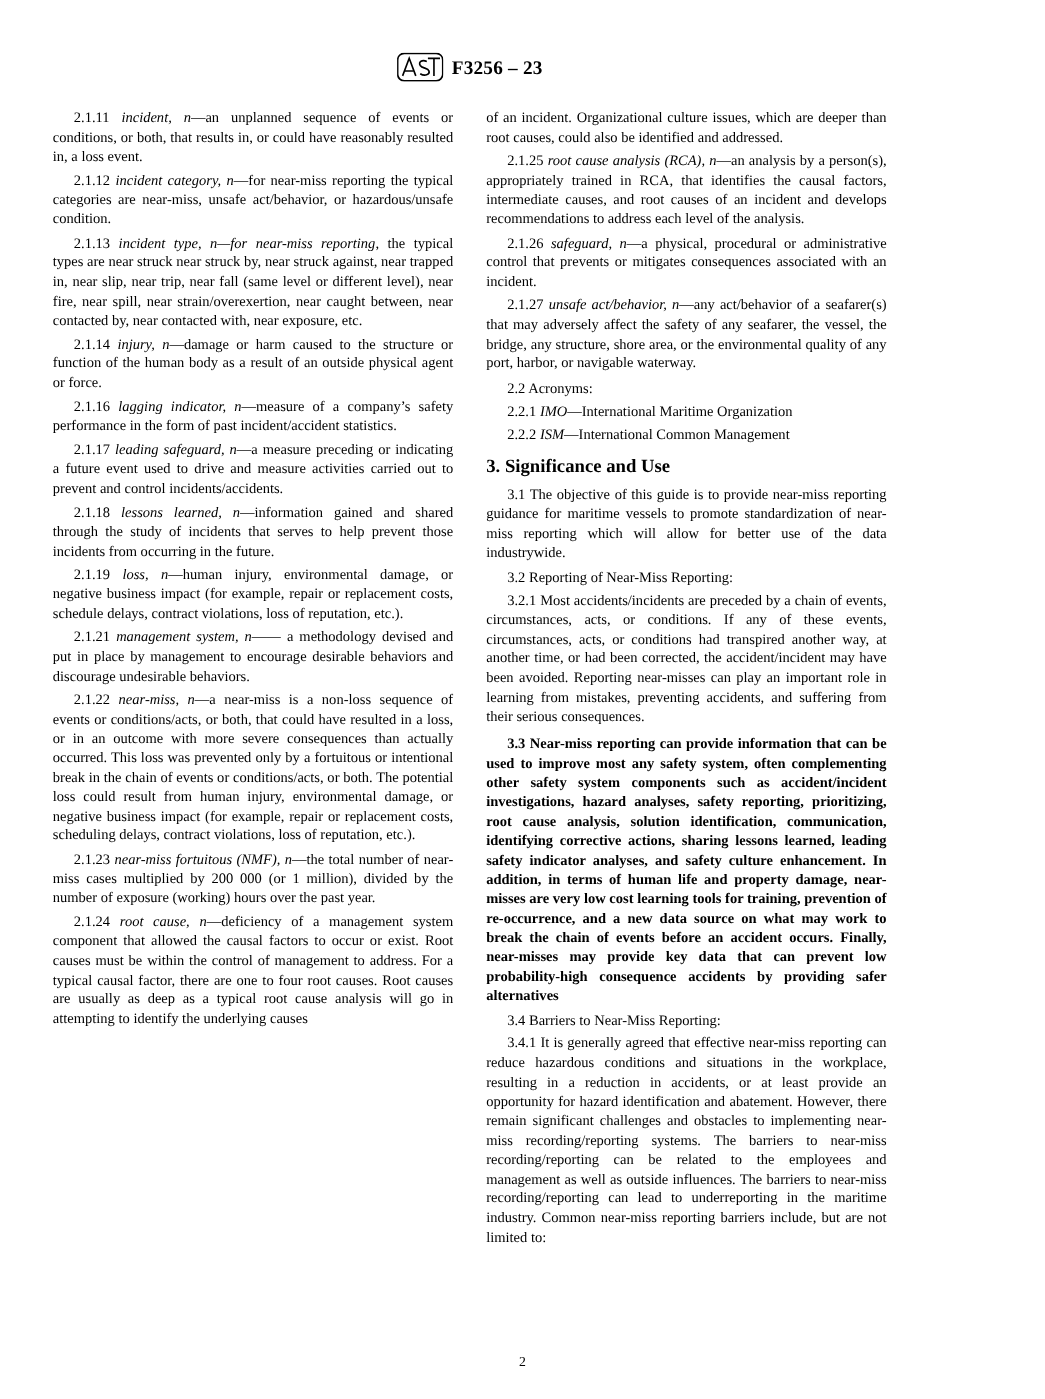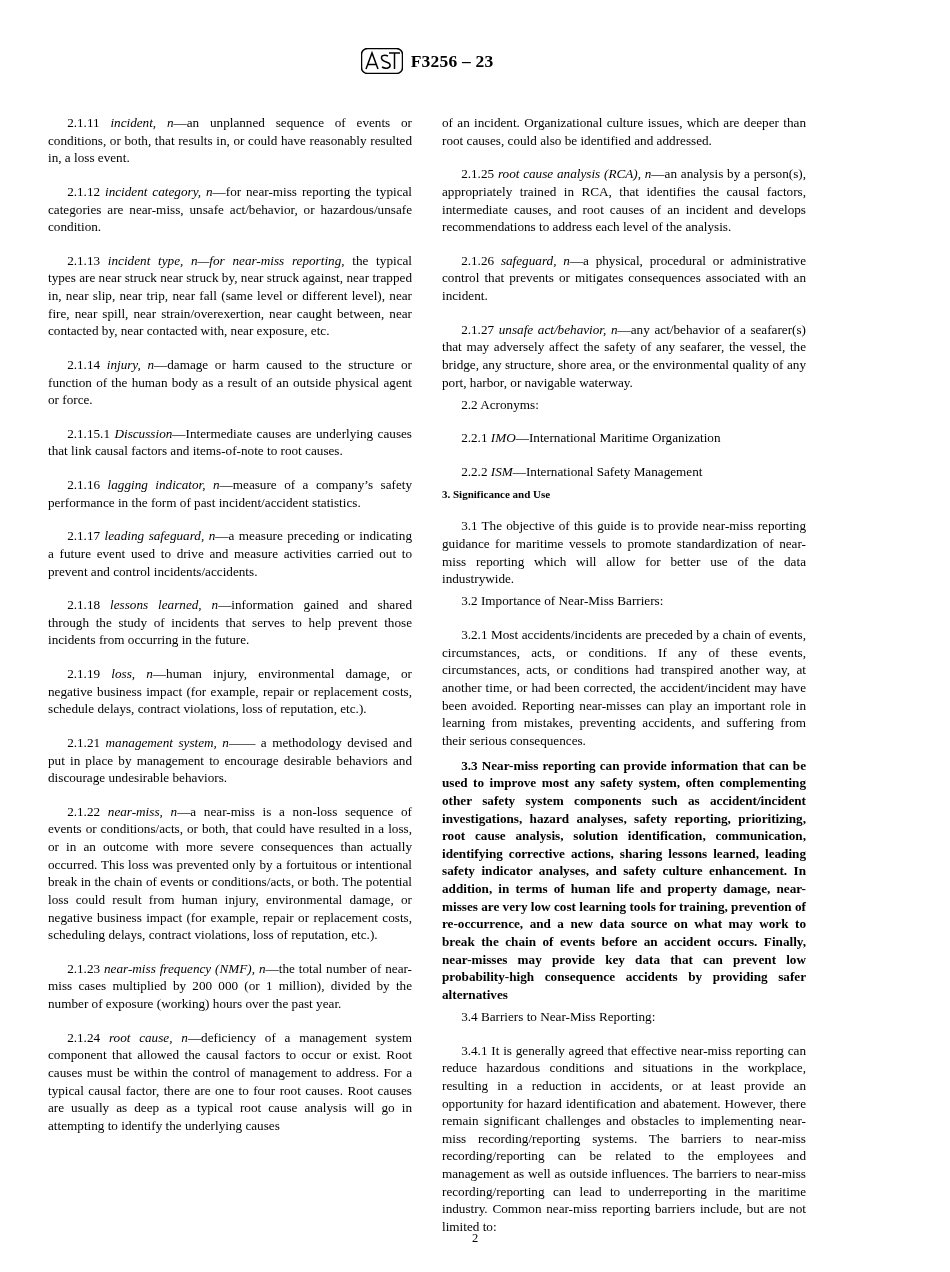--- a/index.html
+++ b/index.html
@@ -52,30 +52,30 @@
   }
   .col {
     width: 412px;
     font-size: 13.2px;
     line-height: 1.335;
     text-align: justify;
     text-justify: inter-word;
     hyphens: auto;
   }
   p {
-    margin: 16px 0 0.30em 0;
+    margin: 0 0 0.30em 0;
     text-indent: 1.45em;
   }
   p.noindent { text-indent: 0; }
   .term { font-style: italic; }
   .sec-head {
     font-weight: bold;
     margin: 0.55em 0 0.28em 0;
     text-indent: 0;
-    font-size: 11px;
+    font-size: 17px;
   }
   .sub-head {
     margin: 0.35em 0 0.25em 0;
     text-indent: 1.45em;
   }
   .sub-head .it { }
   .gap-before { margin-top: 0.55em; font-weight: bold; }
   
   .footer {
     position: absolute;
@@ -123,24 +123,20 @@
         <span>2.1.13</span>
         <span class="term">incident type, n—for near-miss reporting</span><span>, the typical types are near struck near struck by, near struck against, near trapped in, near slip, near trip, near fall (same level or different level), near fire, near spill, near strain/overexertion, near caught between, near contacted by, near contacted with, near exposure, etc.</span>
       </p>
 
       <p>
         <span>2.1.14</span>
         <span class="term">injury, n</span><span>—damage or harm caused to the structure or function of the human body as a result of an outside physical agent or force.</span>
       </p>
 
 
-      <p>
-        <span>2.1.15.1</span>
-        <span class="term">Discussion</span><span>—Intermediate causes are underlying causes that link causal factors and items-of-note to root causes.</span>
-      </p>
 
       <p>
         <span>2.1.16</span>
         <span class="term">lagging indicator, n</span><span>—measure of a company’s safety performance in the form of past incident/accident statistics.</span>
       </p>
 
       <p>
         <span>2.1.17</span>
         <span class="term">leading safeguard, n</span><span>—a measure preceding or indicating a future event used to drive and measure activities carried out to prevent and control incidents/accidents.</span>
       </p>
@@ -161,21 +157,21 @@
         <span class="term">management system, n</span><span>—— a methodology devised and put in place by management to encourage desirable behaviors and discourage undesirable behaviors.</span>
       </p>
 
       <p>
         <span>2.1.22</span>
         <span class="term">near-miss, n</span><span>—a near-miss is a non-loss sequence of events or conditions/acts, or both, that could have resulted in a loss, or in an outcome with more severe consequences than actually occurred. This loss was prevented only by a fortuitous or intentional break in the chain of events or conditions/acts, or both. The potential loss could result from human injury, environmental damage, or negative business impact (for example, repair or replacement costs, scheduling delays, contract violations, loss of reputation, etc.).</span>
       </p>
 
       <p>
         <span>2.1.23</span>
-        <span class="term">near-miss frequency (NMF), n</span><span>—the total number of near-miss cases multiplied by 200 000 (or 1 million), divided by the number of exposure (working) hours over the past year.</span>
+        <span class="term">near-miss fortuitous (NMF), n</span><span>—the total number of near-miss cases multiplied by 200 000 (or 1 million), divided by the number of exposure (working) hours over the past year.</span>
       </p>
 
       <p>
         <span>2.1.24</span>
         <span class="term">root cause, n</span><span>—deficiency of a management system component that allowed the causal factors to occur or exist. Root causes must be within the control of management to address. For a typical causal factor, there are one to four root causes. Root causes are usually as deep as a typical root cause analysis will go in attempting to identify the underlying causes</span>
       </p>
 
     </div>
 
     <div class="col">
@@ -202,33 +198,33 @@
         <span class="it">Acronyms:</span>
       </p>
 
       <p>
         <span>2.2.1</span>
         <span class="term">IMO</span><span>—International Maritime Organization</span>
       </p>
 
       <p>
         <span>2.2.2</span>
-        <span class="term">ISM</span><span>—International Safety Management</span>
+        <span class="term">ISM</span><span>—International Common Management</span>
       </p>
 
       <p class="sec-head">3.  Significance and Use</p>
 
       <p>
         <span>3.1</span>
         <span>The objective of this guide is to provide near-miss reporting guidance for maritime vessels to promote standardization of near-miss reporting which will allow for better use of the data industrywide.</span>
       </p>
 
       <p class="sub-head">
         <span>3.2</span>
-        <span class="it">Importance of Near-Miss Barriers:</span>
+        <span class="it">Reporting of Near-Miss Reporting:</span>
       </p>
 
       <p>
         <span>3.2.1</span>
         <span>Most accidents/incidents are preceded by a chain of events, circumstances, acts, or conditions. If any of these events, circumstances, acts, or conditions had transpired another way, at another time, or had been corrected, the accident/incident may have been avoided. Reporting near-misses can play an important role in learning from mistakes, preventing accidents, and suffering from their serious consequences.</span>
       </p>
 
       <p class="gap-before">
         <span>3.3</span>
         <span>Near-miss reporting can provide information that can be used to improve most any safety system, often complementing other safety system components such as accident/incident investigations, hazard analyses, safety reporting, prioritizing, root cause analysis, solution identification, communication, identifying corrective actions, sharing lessons learned, leading safety indicator analyses, and safety culture enhancement. In addition, in terms of human life and property damage, near-misses are very low cost learning tools for training, prevention of re-occurrence, and a new data source on what may work to break the chain of events before an accident occurs. Finally, near-misses may provide key data that can prevent low probability-high consequence accidents by providing safer alternatives</span>

